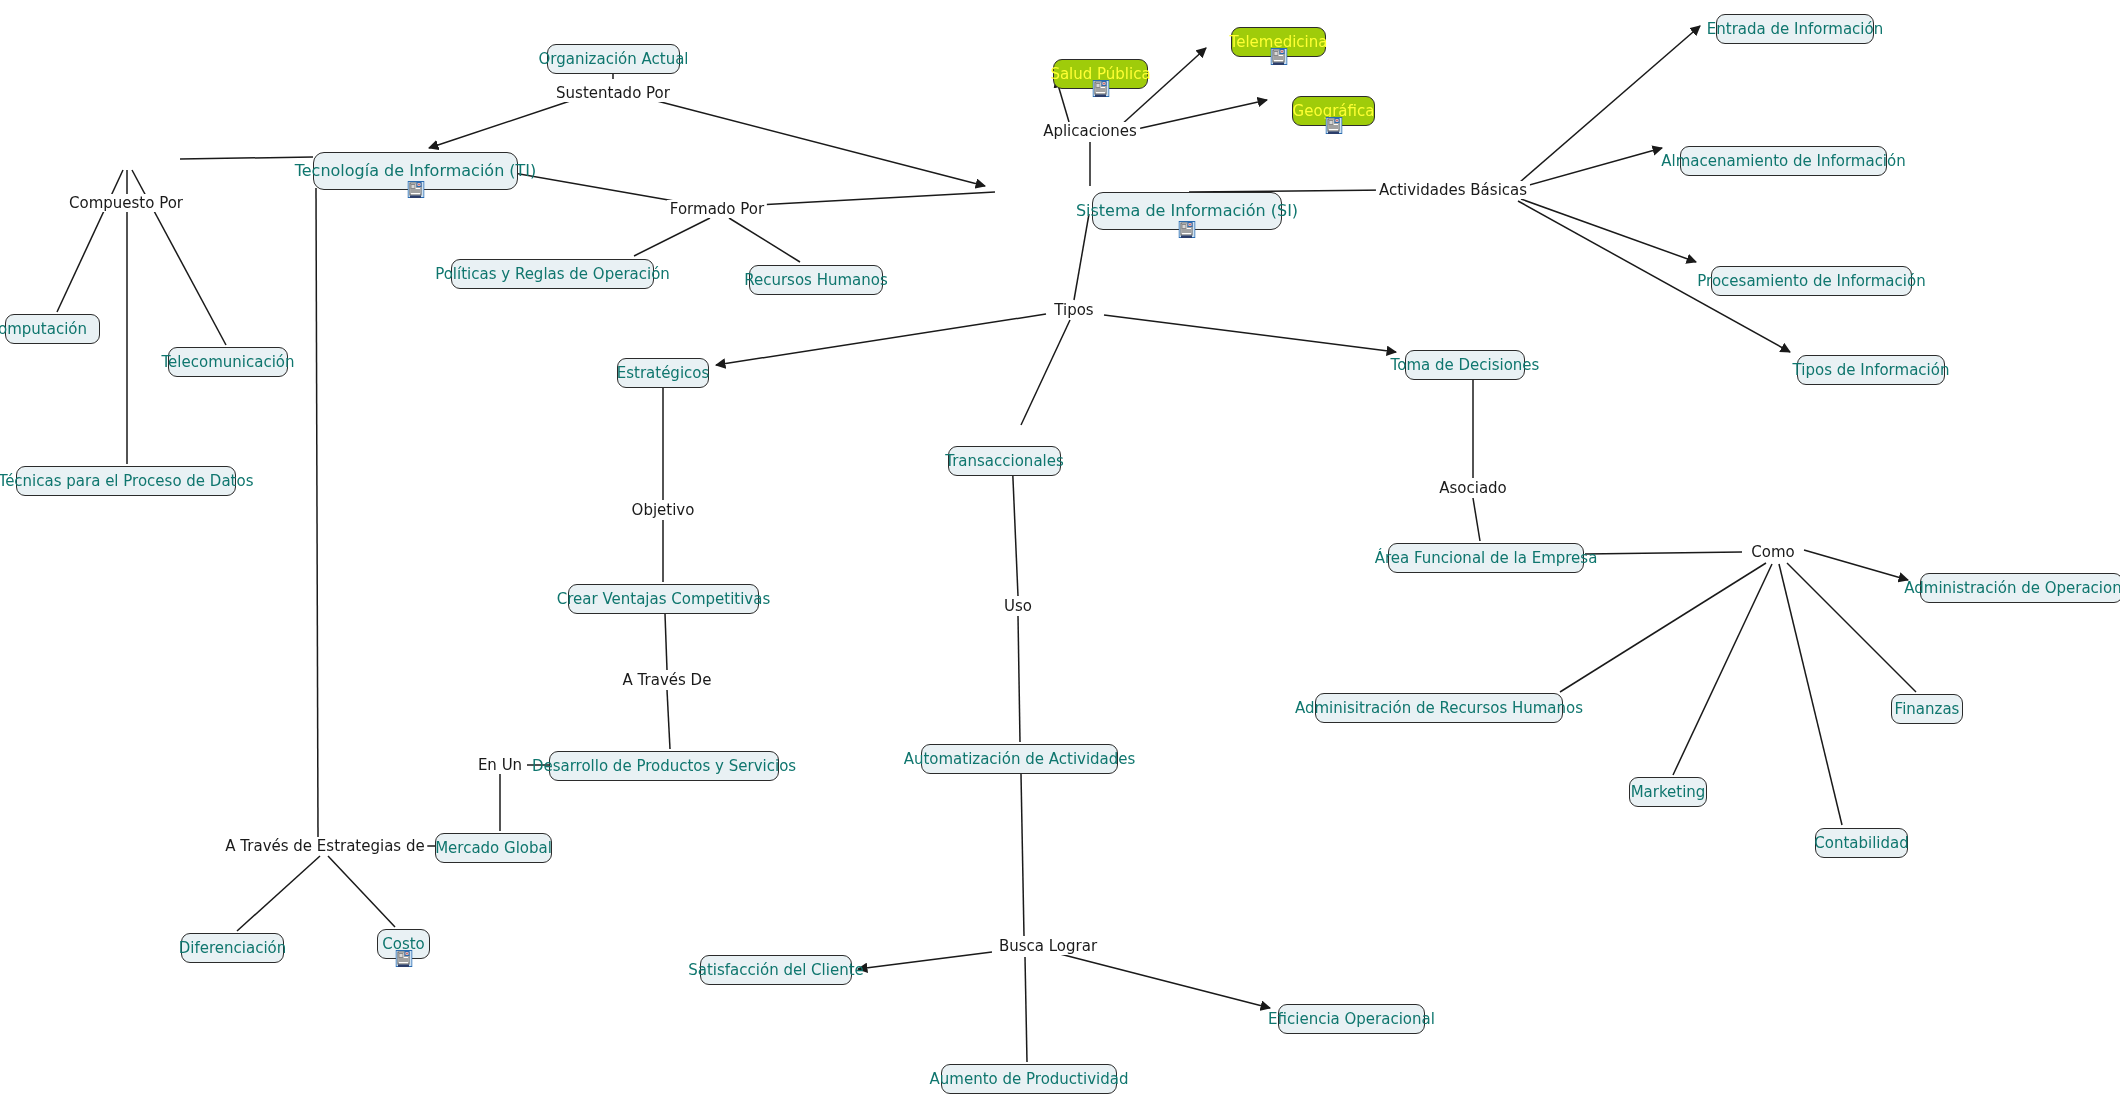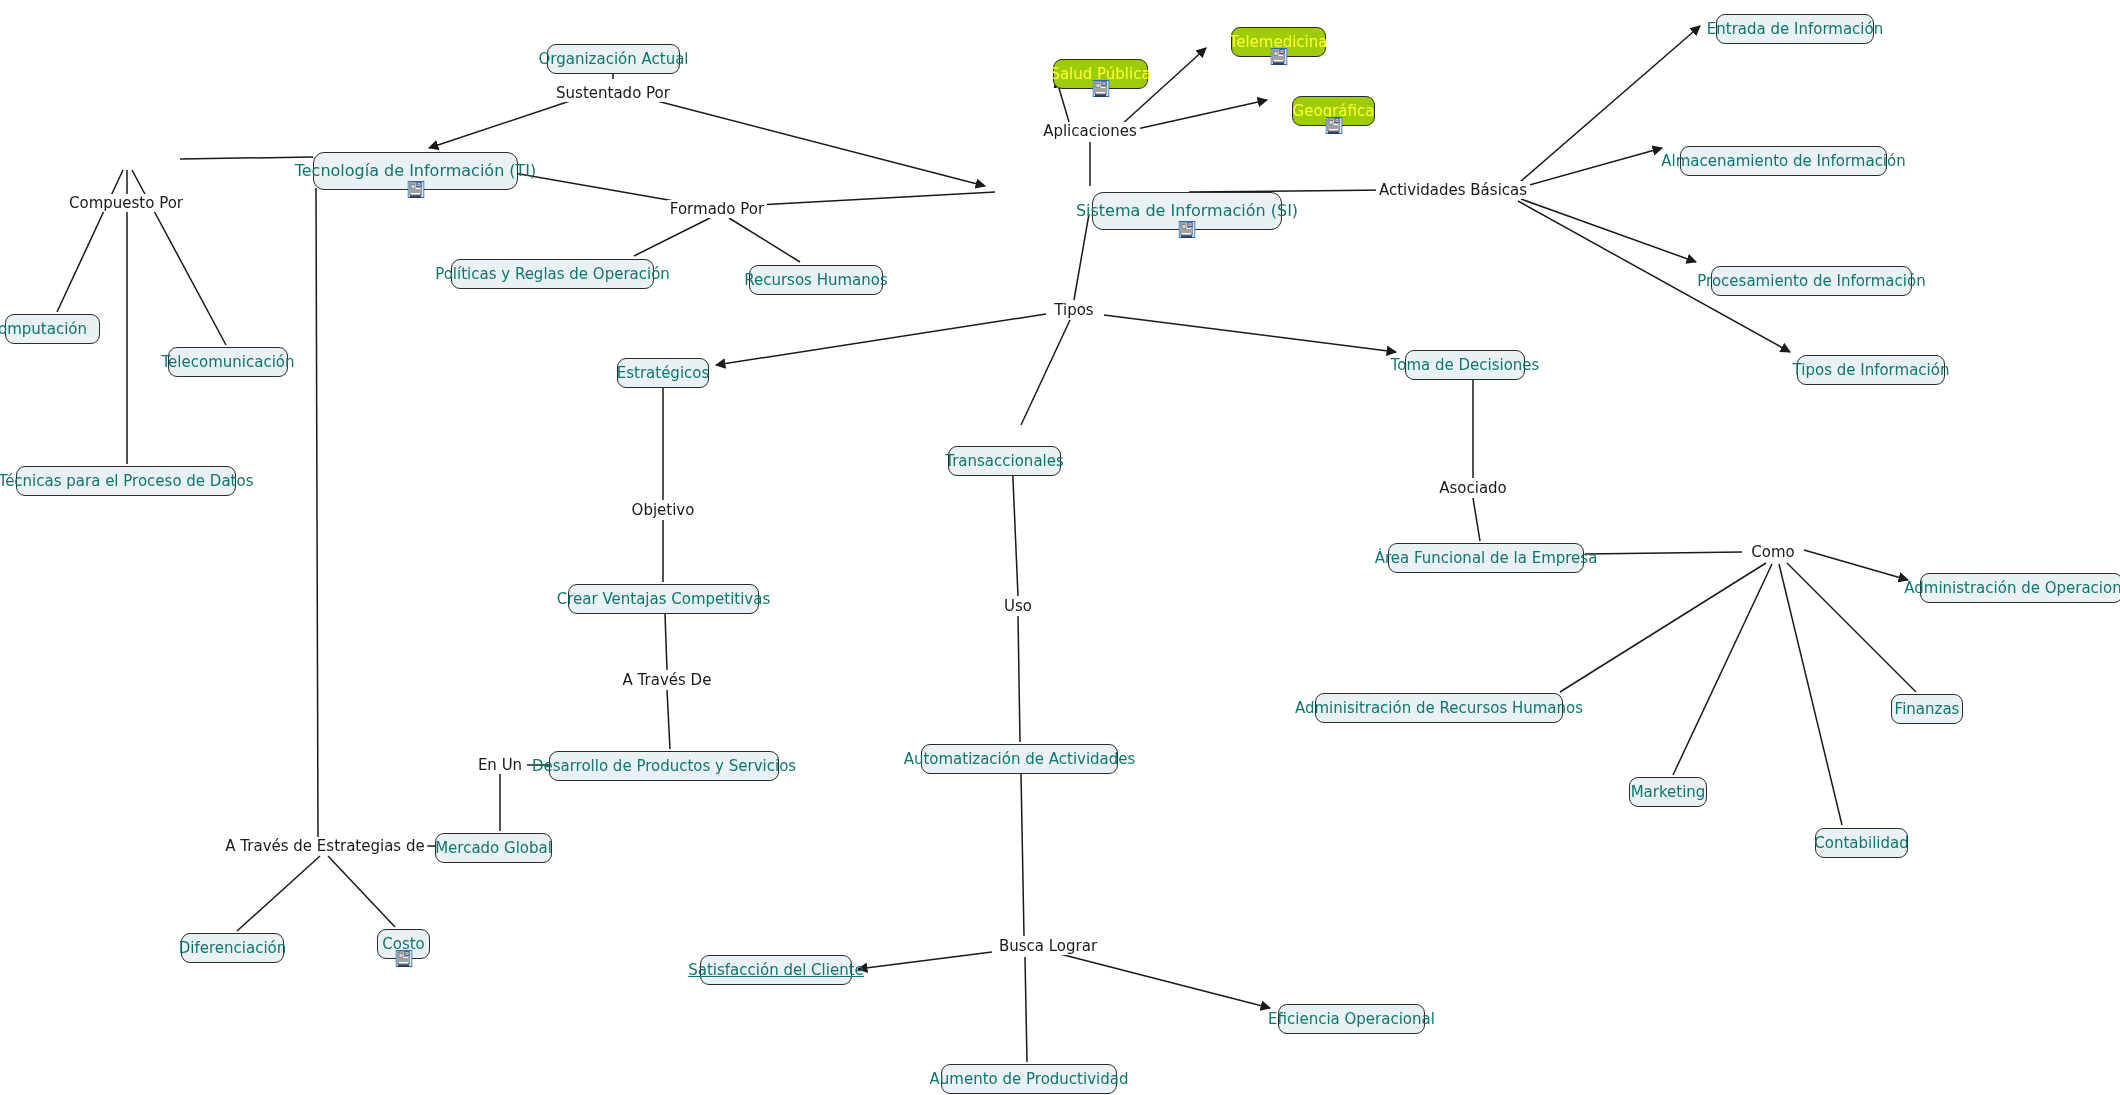--- a/index.html
+++ b/index.html
@@ -300,21 +300,21 @@
           <line x1="3.5" y1="9" x2="12.5" y2="9" stroke="#444"></line>
           <line x1="3.5" y1="11" x2="12.5" y2="11" stroke="#444"></line>
           <rect x="9.5" y="1.5" width="4" height="4" fill="#e8f0fe" stroke="#2b6cb0"></rect>
           <path d="M10.3 2.3 L12.7 4.7 M12.7 2.3 L10.3 4.7" stroke="#c0392b" stroke-width="0.9"></path>
           <rect x="2.5" y="14.5" width="11" height="2.5" fill="#2c3e6b"></rect>
         </svg>
       </div>
       <div class="node" style="left: 921px; top: 744px; width: 197px;">
         <span>Automatización de Actividades</span>
       </div>
-      <div class="node" style="left: 700px; top: 955px; width: 152px; text-decoration: underline;">
+      <div class="node" style="left: 700px; top: 955px; width: 152px;">
         <span>Satisfacción del Cliente</span>
       </div>
       <div class="node" style="left: 1278px; top: 1004px; width: 147px;">
         <span>Eficiencia Operacional</span>
       </div>
       <div class="node" style="left: 941px; top: 1064px; width: 176px;">
         <span>Aumento de Productividad</span>
       </div>
     </div>
   <div id="linklabel-group">

